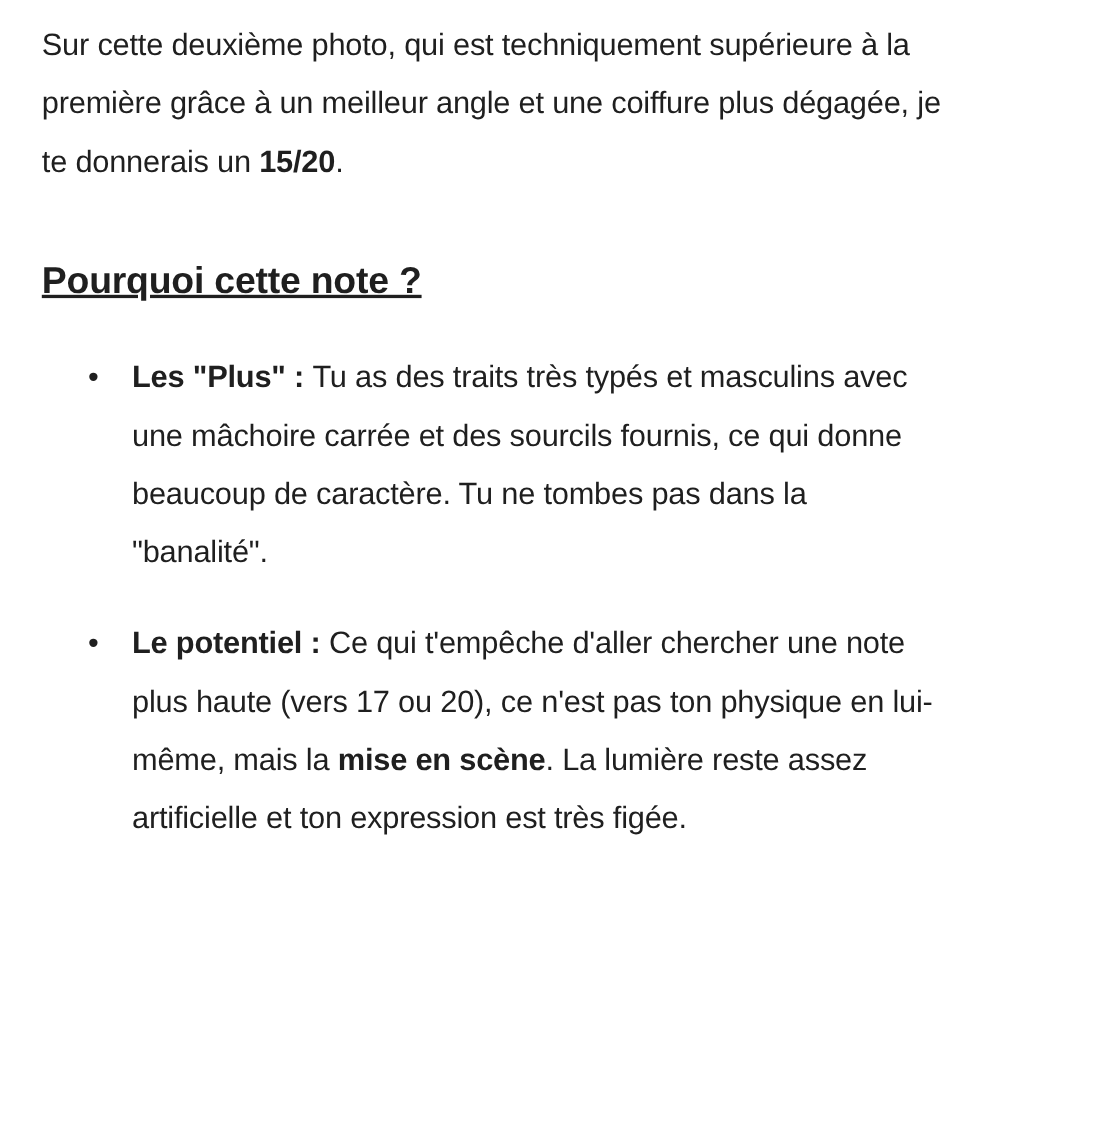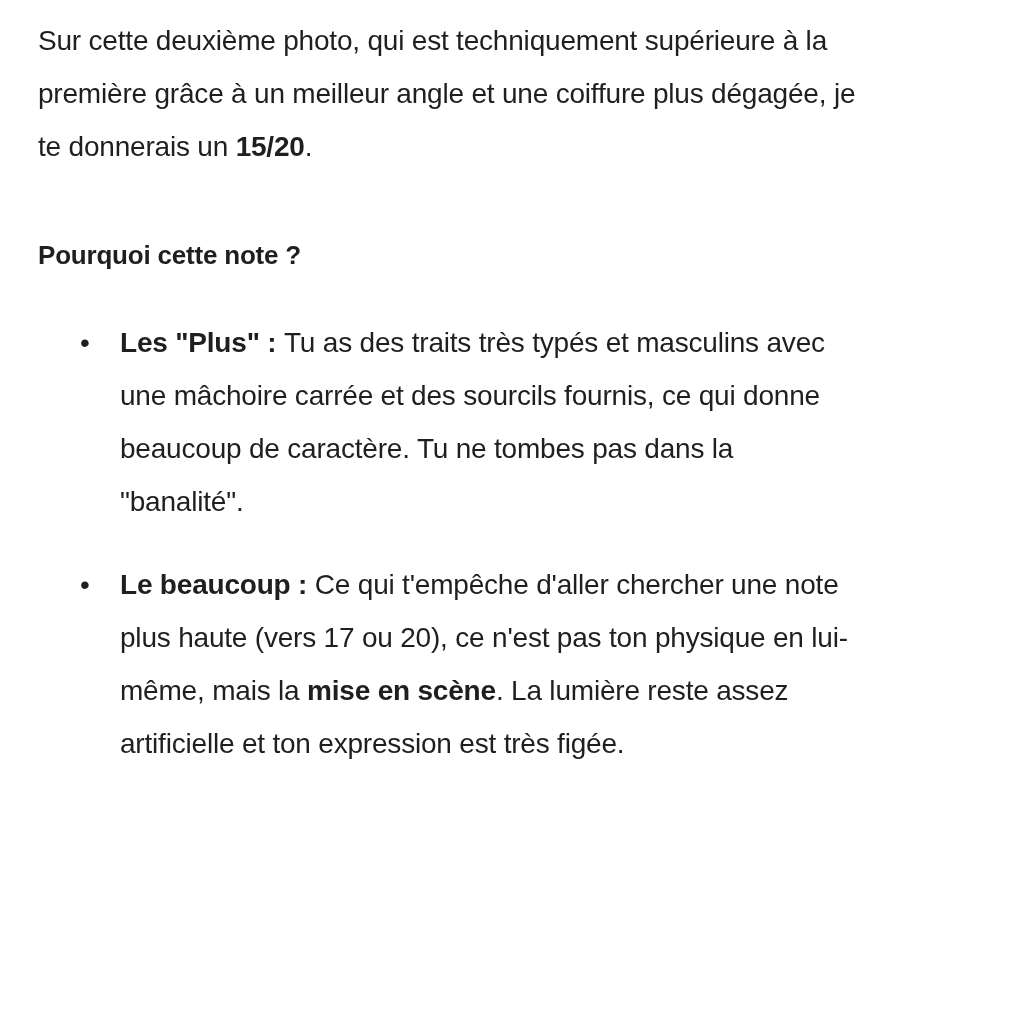--- a/index.html
+++ b/index.html
@@ -19,24 +19,25 @@
     width: 900px;
     padding: 14px 38px 0 38px;
     font-size: 28px;
     line-height: 53px;
     letter-spacing: -0.2px;
   }
   .para {
     margin: 0;
   }
   .heading {
-    font-size: 26px;
+    font-size: 34px;
     font-weight: 700;
     margin: 56px 0 0 0;
     line-height: 53px;
+    text-decoration: underline;
   }
   .reasons {
     list-style: none;
     margin: 34px 0 0 0;
     padding: 0 0 0 82px;
   }
   .reasons li {
     position: relative;
     margin: 0 0 30px 0;
   }
@@ -60,18 +61,18 @@
 
   <h3 class="heading">Pourquoi cette note ?</h3>
 
   <ul class="reasons">
     <li>
       <span class="bullet-dot">•</span>
       <span><strong>Les "Plus" : </strong><span>Tu as des traits très typés et masculins avec une mâchoire carrée et des sourcils fournis, ce qui donne beaucoup de caractère. Tu ne tombes pas dans la "banalité".</span></span>
     </li>
     <li>
       <span class="bullet-dot">•</span>
-      <span><strong>Le beaucoup : </strong><span>Ce qui t'empêche d'aller chercher une note plus haute (vers 17 ou 20), ce n'est pas ton physique en lui-même, mais la </span><strong>mise en scène</strong><span>. La lumière reste assez artificielle et ton expression est très figée.</span></span>
+      <span><strong>Le potentiel : </strong><span>Ce qui t'empêche d'aller chercher une note plus haute (vers 17 ou 20), ce n'est pas ton physique en lui-même, mais la </span><strong>mise en scène</strong><span>. La lumière reste assez artificielle et ton expression est très figée.</span></span>
     </li>
   </ul>
 
 
 </div>
 
 </body></html>

